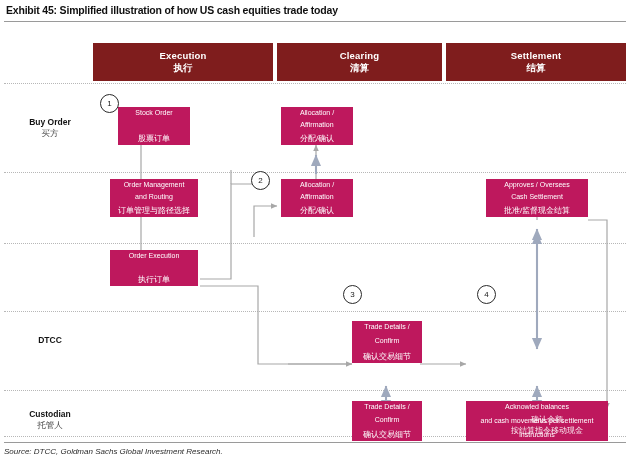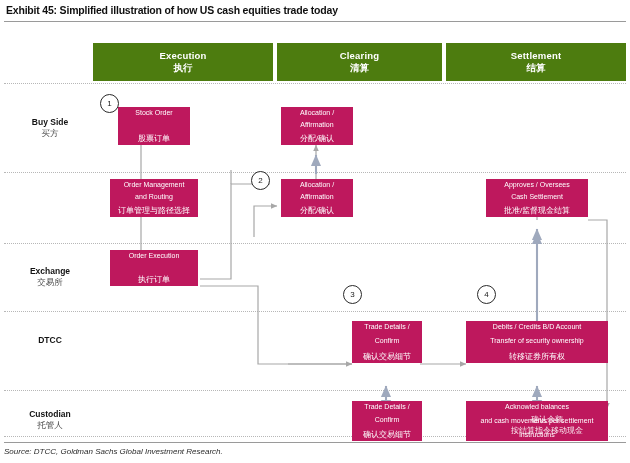--- a/index.html
+++ b/index.html
@@ -24,21 +24,21 @@
     position:absolute;left:4px;top:21px;width:622px;height:1px;
     background:#9a9a9a;
   }
   
   #canvas{
     position:absolute;left:0;top:24px;width:630px;height:416px;
   }
   
   .colhead{
     position:absolute;
-    background:#4d7c0f;
+    background:#7f1d1d;
     color:#ffffff;
     text-align:center;
     display:flex;flex-direction:column;align-items:center;justify-content:center;
     line-height:1.25;
   }
   .colhead .en{font-size:9.5px;font-weight:bold;letter-spacing:.2px;}
   .colhead .cn{font-size:9.5px;font-weight:bold;}
   #col-execution{left:93px;top:19px;width:180px;height:38px;}
   #col-clearing{left:277px;top:19px;width:165px;height:38px;}
   #col-settlement{left:446px;top:19px;width:180px;height:38px;}
@@ -120,26 +120,22 @@
   </div>
 
   <div class="lane-line" style="top:59px;"></div>
   <div class="lane-line" style="top:148px;"></div>
   <div class="lane-line" style="top:219px;"></div>
   <div class="lane-line" style="top:287px;"></div>
   <div class="lane-line" style="top:366px;"></div>
   <div class="lane-line" style="top:412px;"></div>
 
   <div class="rowlabel" style="top:93px;">
-    <span class="en">Buy Side</span>
+    <span class="en">Buy Order</span>
     <span class="cn">买方</span>
-  </div>
-  <div class="rowlabel" style="top:242px;">
-    <span class="en">Exchange</span>
-    <span class="cn">交易所</span>
   </div>
   <div class="rowlabel" style="top:311px;">
     <span class="en">DTCC</span>
   </div>
   <div class="rowlabel" style="top:385px;">
     <span class="en">Custodian</span>
     <span class="cn">托管人</span>
   </div>
 
   <svg id="wires" viewBox="0 0 630 416" preserveAspectRatio="none">
@@ -229,25 +225,20 @@
     <span class="en">Order Execution</span>
     <span class="cn">执行订单</span>
   </div>
 
   <div class="pbox" style="left:352px;top:297px;width:70px;height:42px;">
     <span class="en">Trade Details /</span>
     <span class="en">Confirm</span>
     <span class="cn">确认交易细节</span>
   </div>
 
-  <div class="pbox" style="left:466px;top:297px;width:142px;height:42px;">
-    <span class="en">Debits / Credits B/D Account</span>
-    <span class="en">Transfer of security ownership</span>
-    <span class="cn">转移证券所有权</span>
-  </div>
 
   <div class="pbox" style="left:352px;top:377px;width:70px;height:40px;">
     <span class="en">Trade Details /</span>
     <span class="en">Confirm</span>
     <span class="cn">确认交易细节</span>
   </div>
 
   <div class="pbox overlap" style="left:466px;top:377px;width:142px;height:40px;">
     <span class="en">Acknowled balances</span>
     <span class="en">and cash movements per settlement</span>

